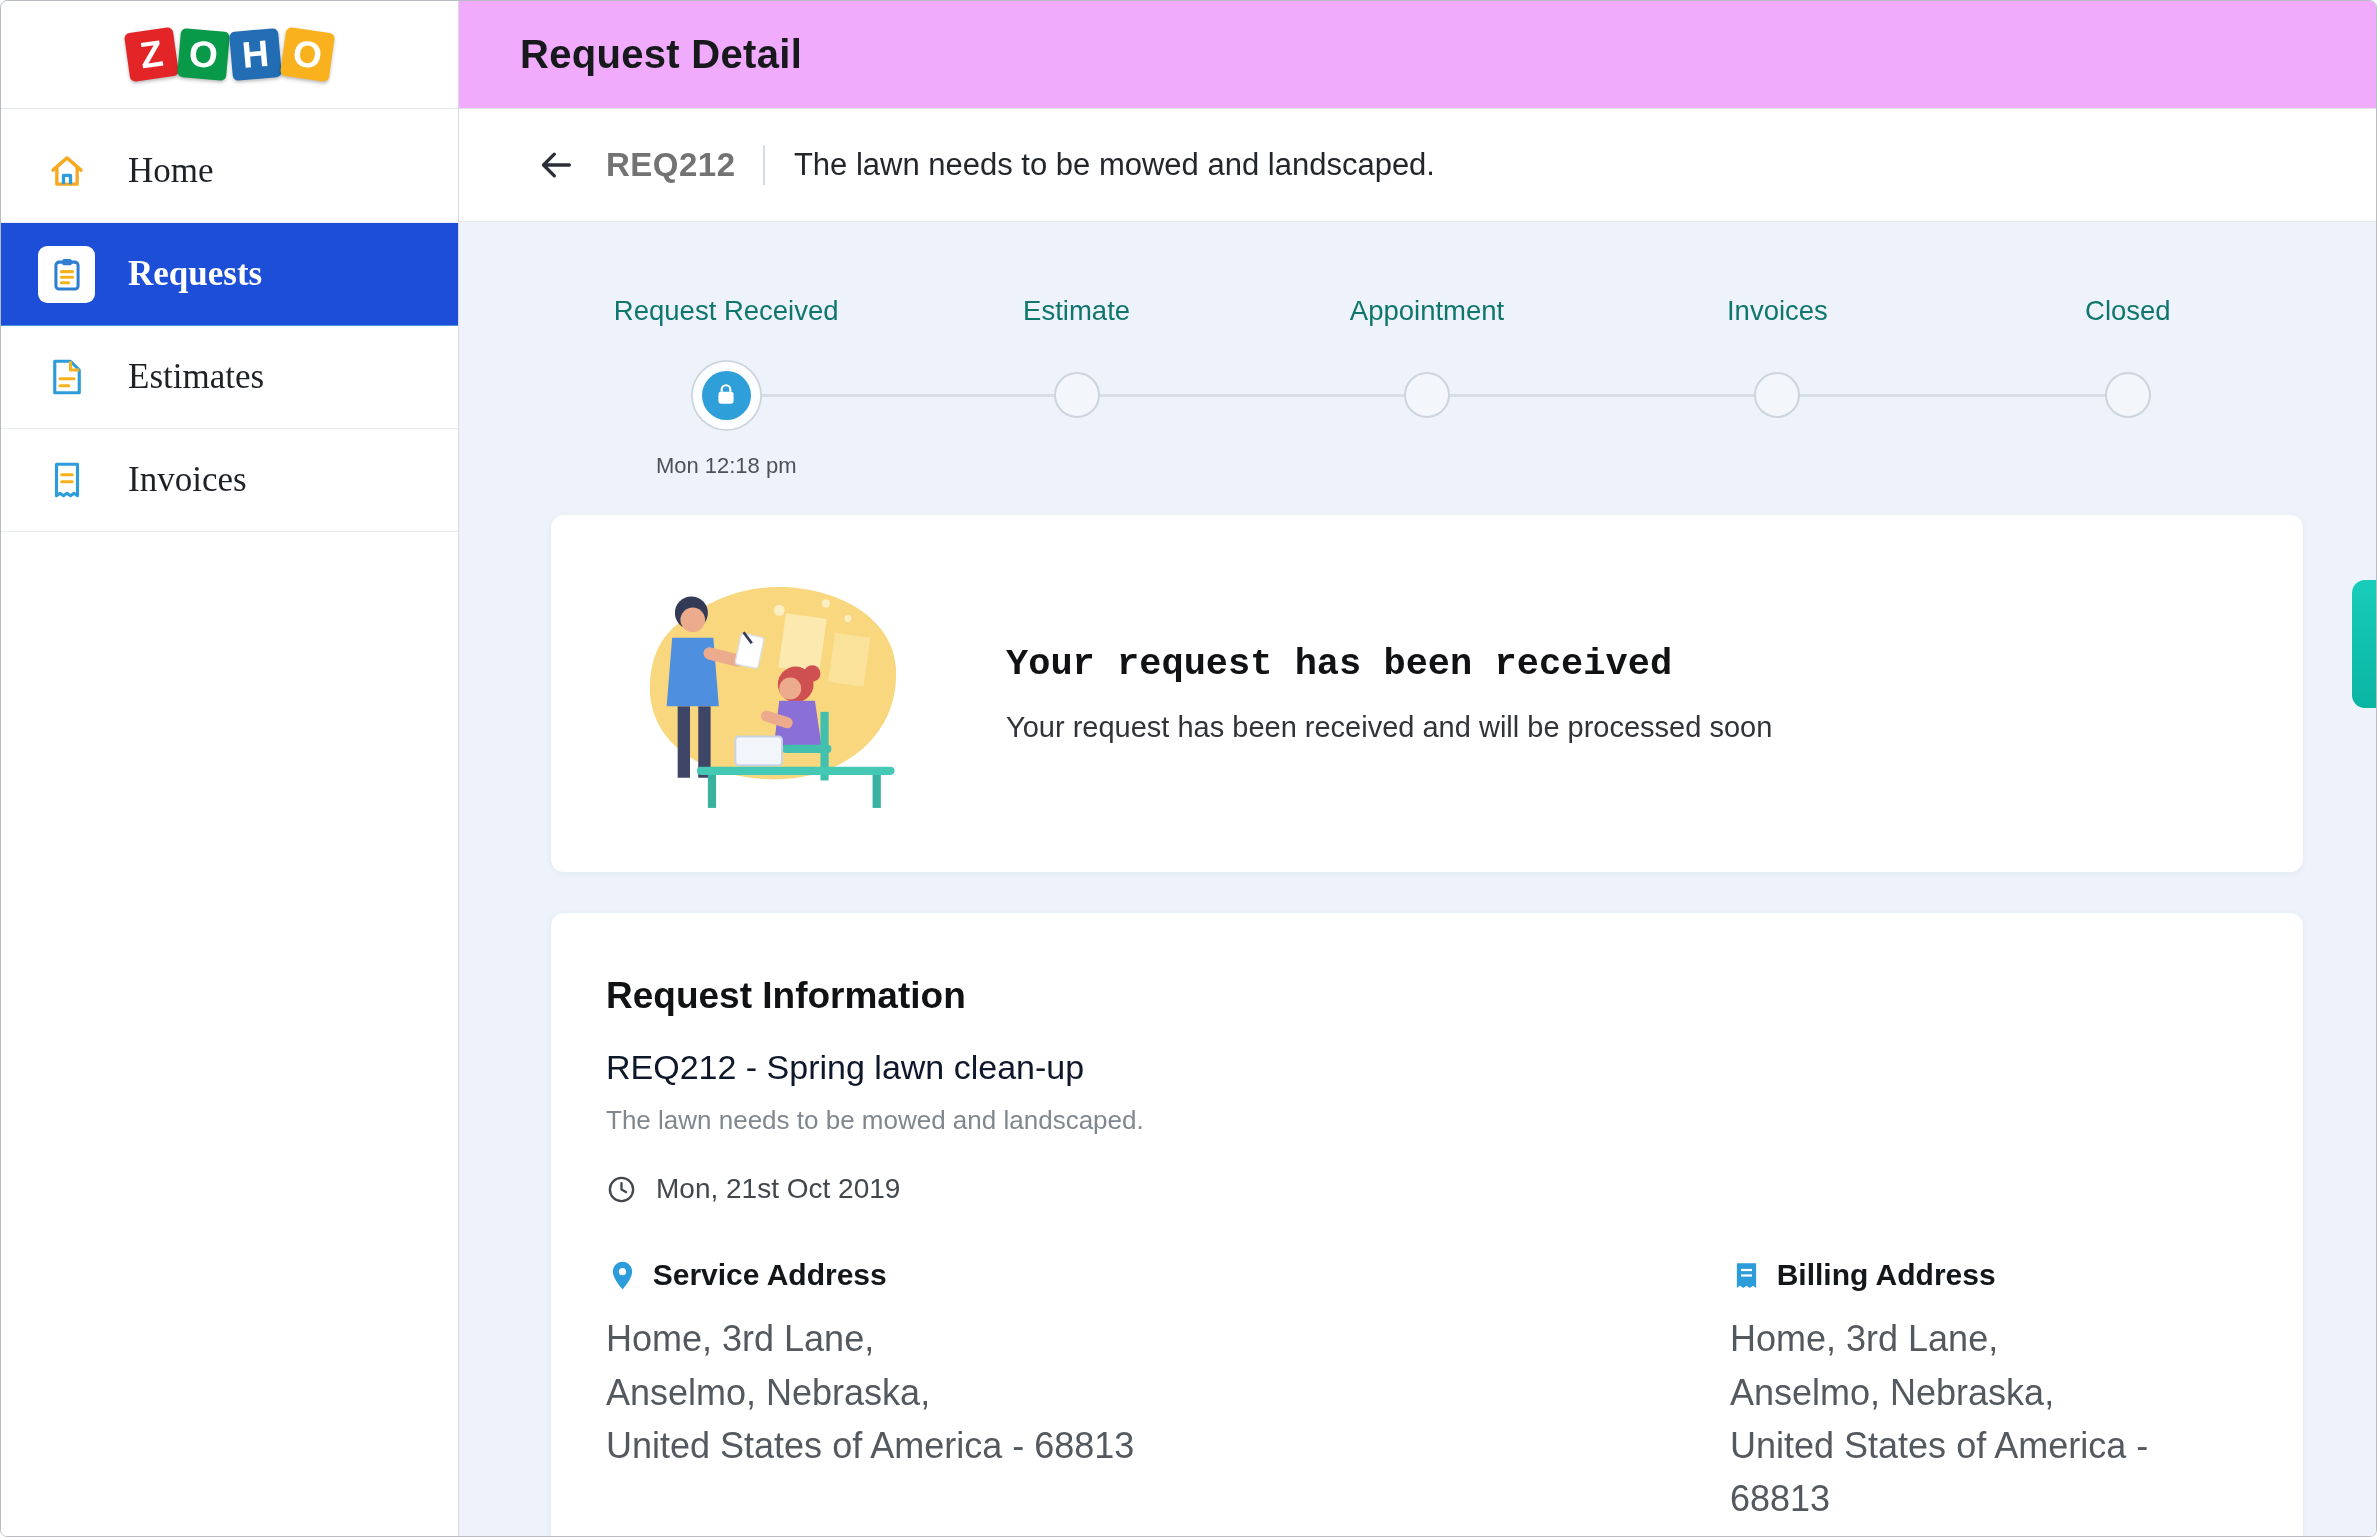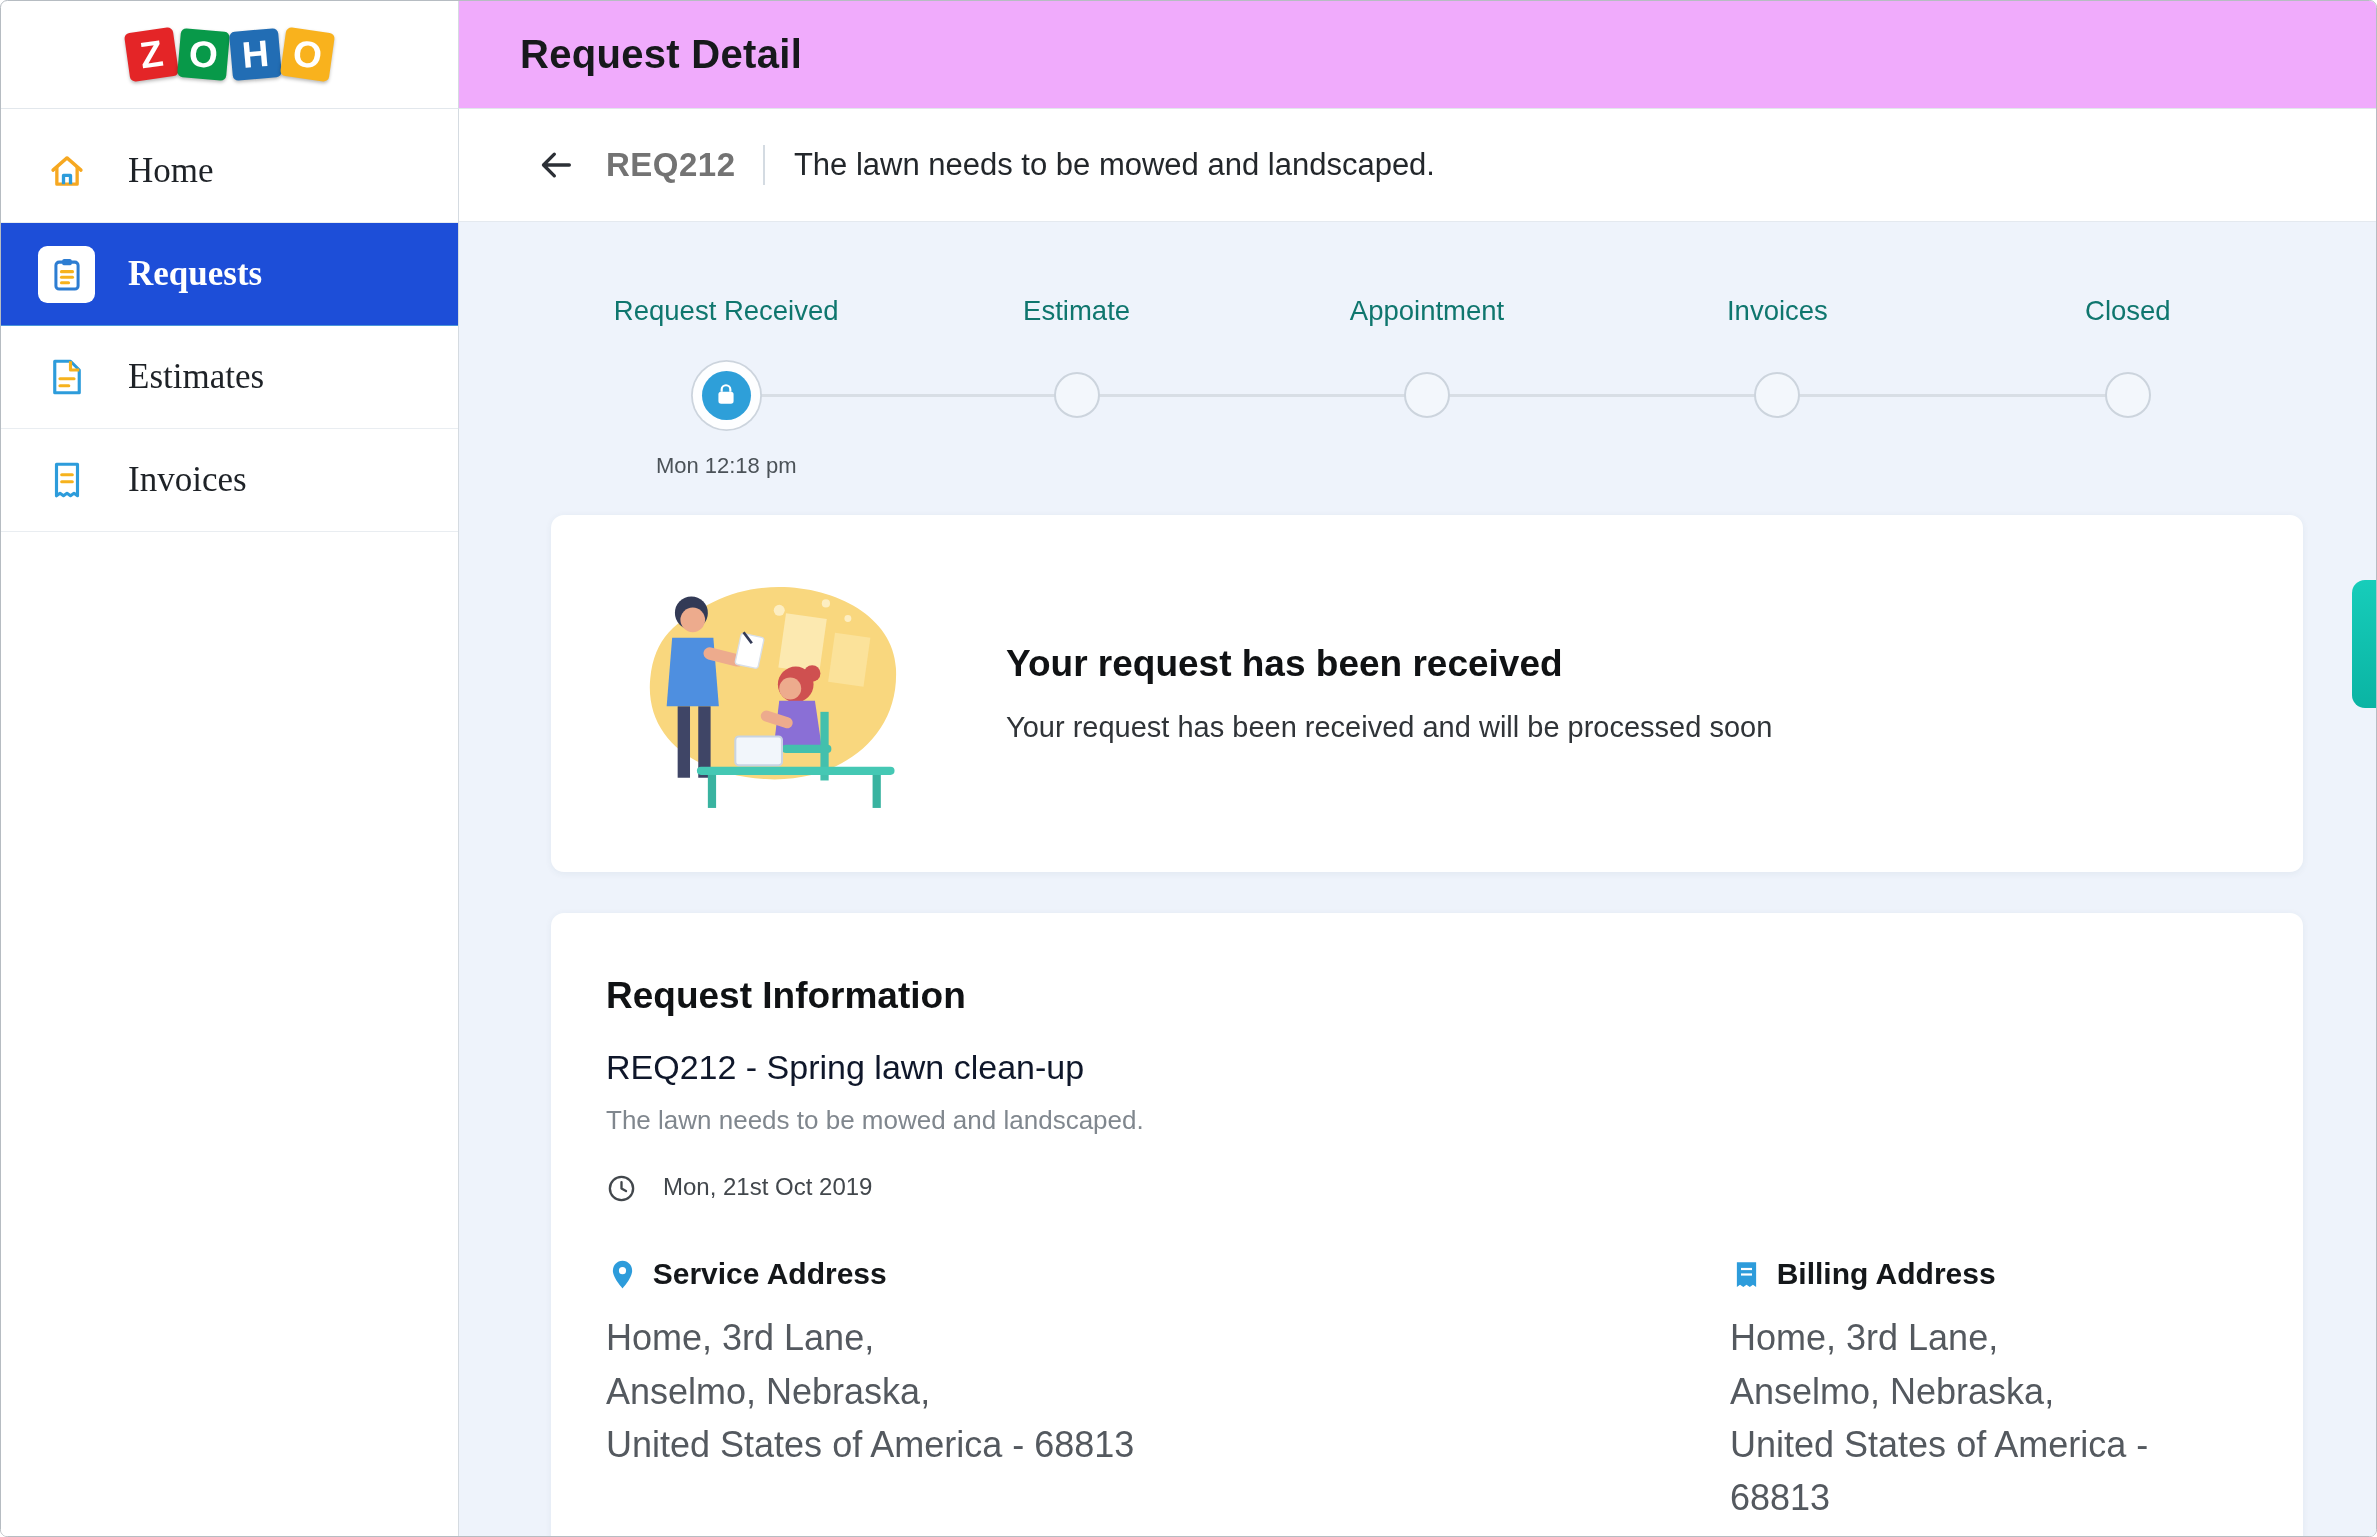--- a/index.html
+++ b/index.html
@@ -104,28 +104,28 @@
   .card {
     background:#fff; border-radius:13px;
     box-shadow:0 1.8px 7.3px rgba(30,60,90,0.06);
   }
   .card-status {
     margin-top:35px; height:357px;
     display:flex; align-items:center; padding-left:69px;
   }
   .illustration { width:302px; height:236px; flex:0 0 auto; }
   .status-text { margin-left:84px; }
-  .status-title { font-size:37px; font-weight:700; color:#101214; }
+  .status-title { font-size:37px; font-weight:700; color:#101214;font-family:Liberation Mono, monospace; }
   .status-sub { margin-top:26px; font-size:29px; color:#303438; }
 
   .card-info { margin-top:41px; padding:62px 55px 75px 55px; }
   .info-heading { font-size:37px; font-weight:700; color:#101214; }
   .info-name { margin-top:31px; font-size:34px; color:#0f172a; }
   .info-desc { margin-top:18.3px; font-size:26px; color:#80878e; }
-  .info-date { margin-top:37px; display:flex; gap:26px; font-size:24px; color:#42474c; }
+  .info-date { margin-top:37px; display:flex; align-items:center; gap:19px; font-size:28px; color:#42474c; }
   .info-date svg { width:31px; height:31px; }
 
   .addresses { margin-top:53px; display:grid; grid-template-columns:1124px 1fr; }
   .addr-label { display:flex; align-items:center; gap:13.7px; font-size:30px; font-weight:700; color:#14171a; }
   .addr-label svg { width:33px; height:33px; }
   .addr-lines { margin-top:20px; font-size:36px; color:#54595f; line-height:1.48; }
 
   
   .feedback-tab {
     position:absolute; right:0; top:358px;

